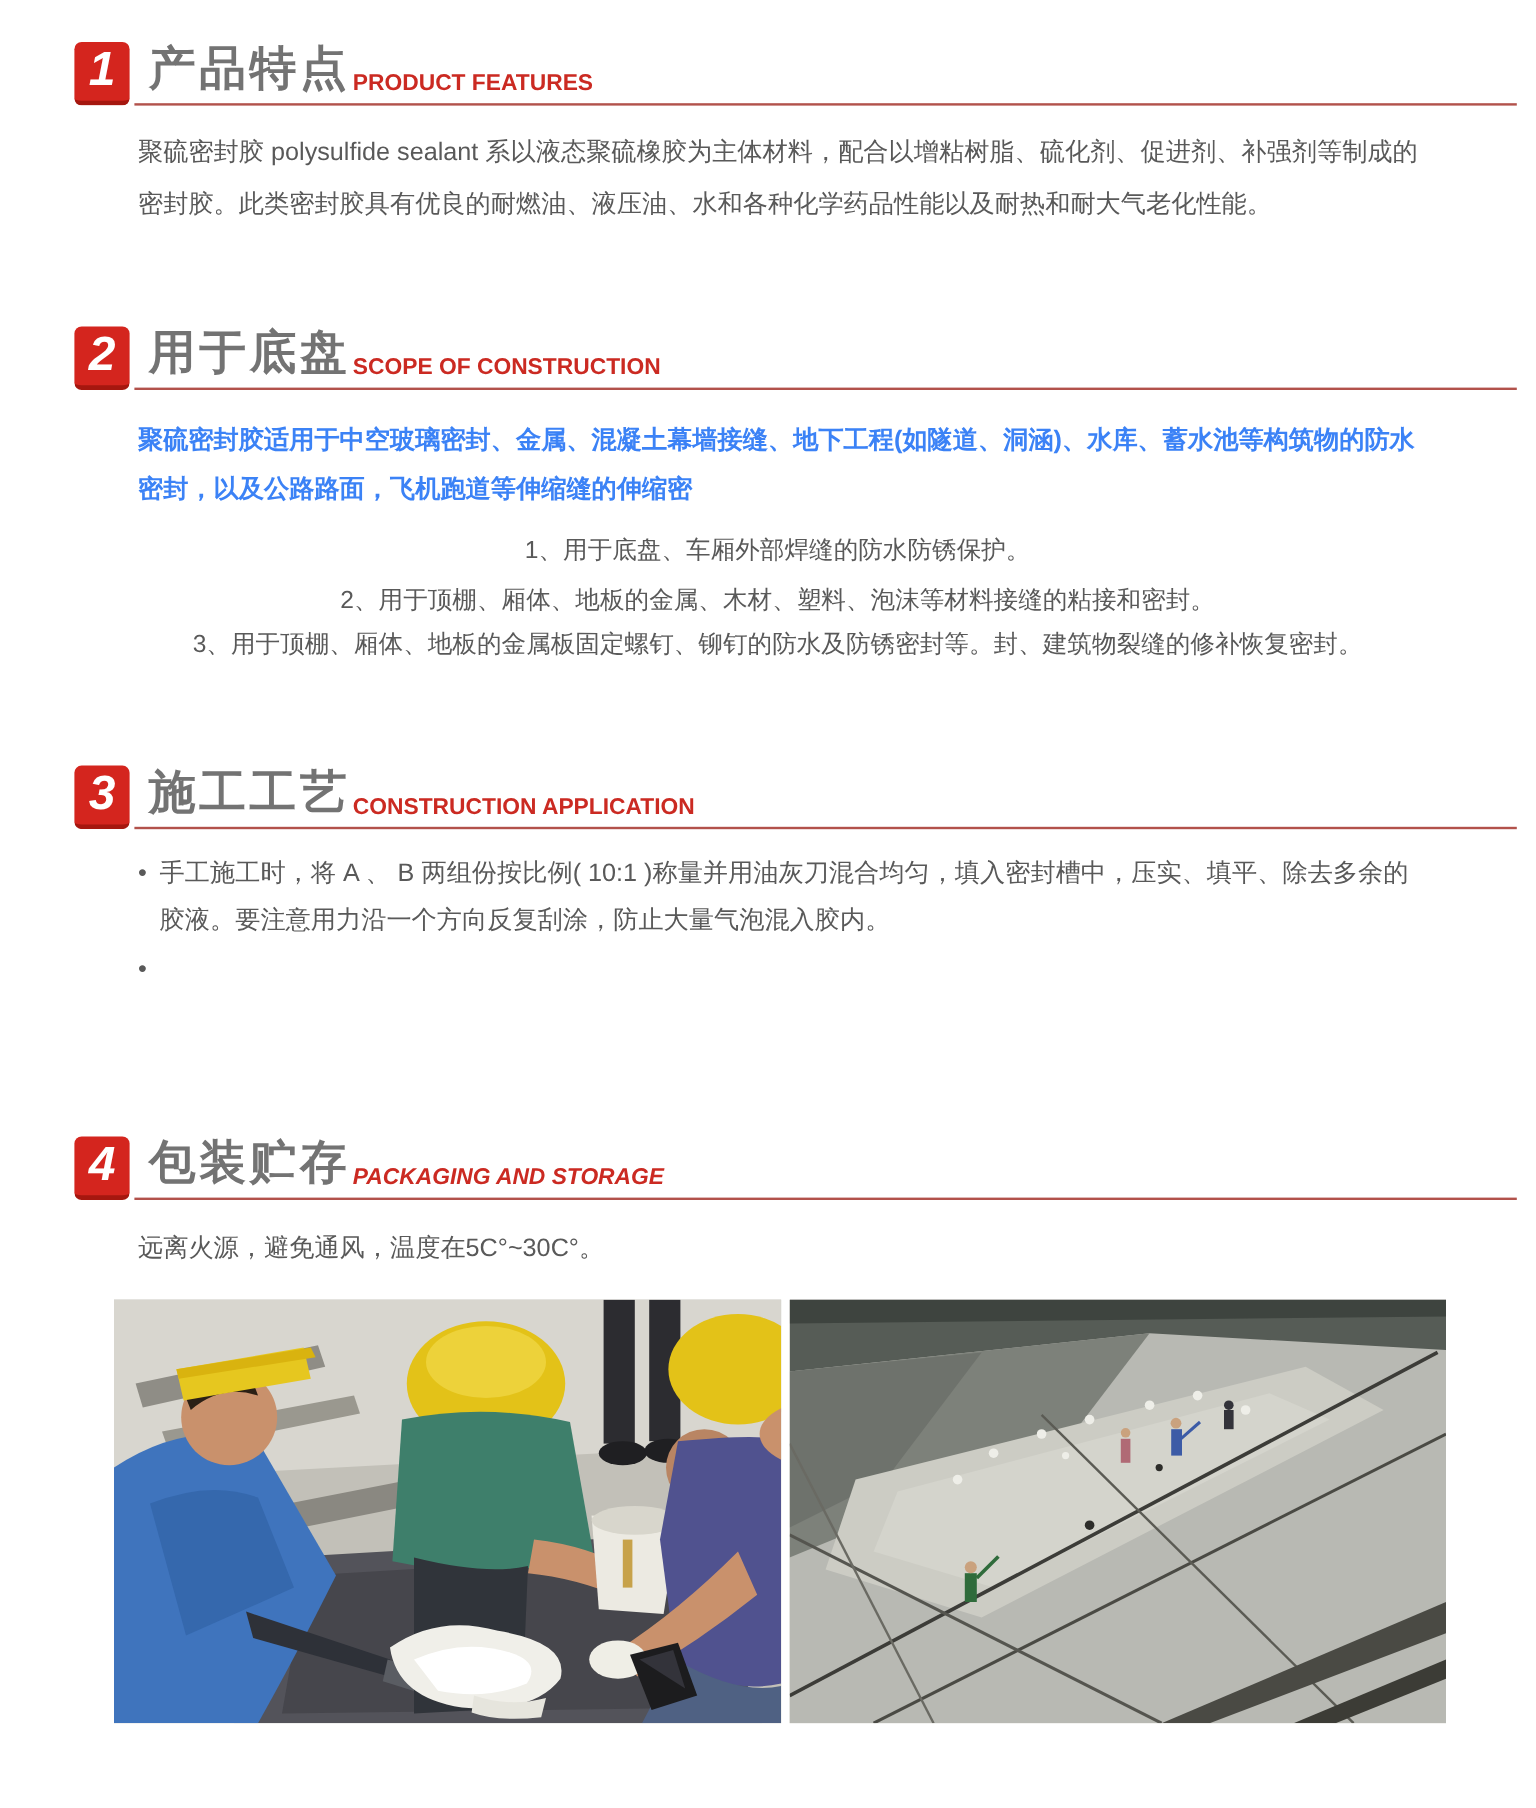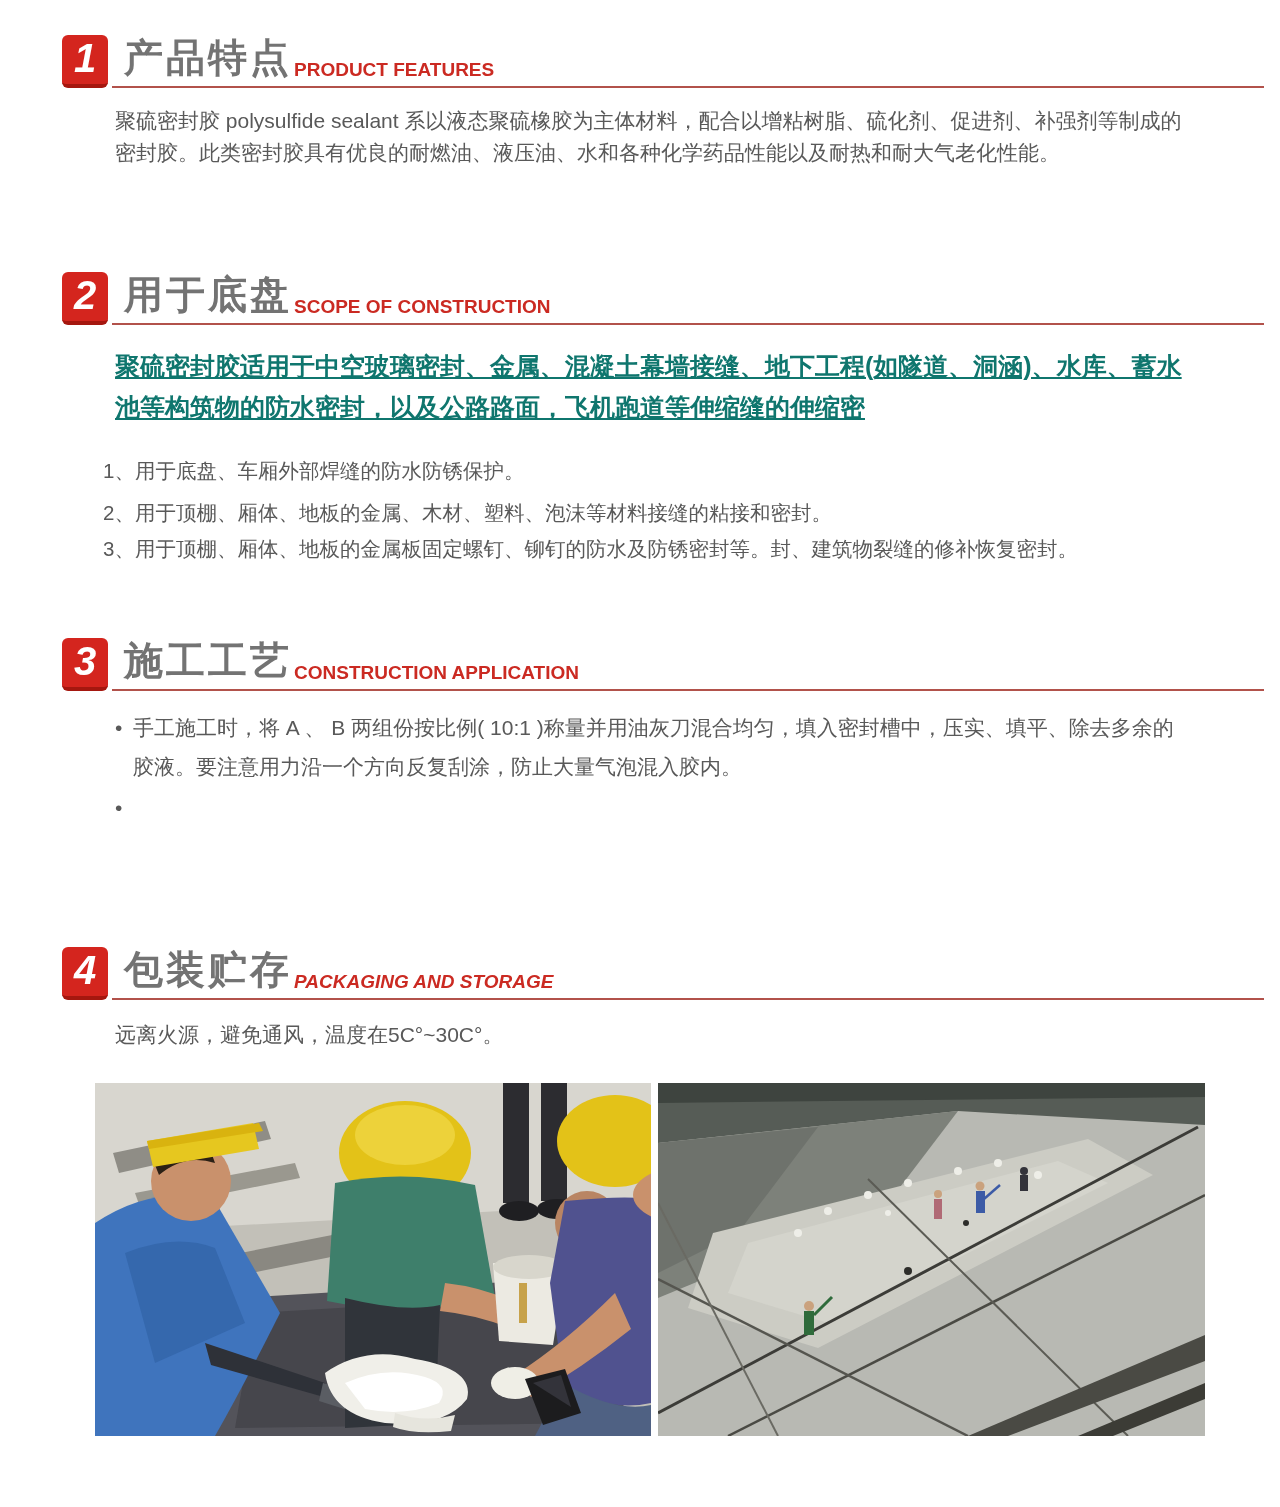--- a/index.html
+++ b/index.html
@@ -10,24 +10,24 @@
   .sec-header{position:relative;height:56px;}
   .sec-line{position:absolute;left:50px;right:-62px;bottom:3px;height:2px;background:#b2524b;}
   .badge{position:absolute;left:0;top:0;width:46px;height:53px;background:#d4251e;border-radius:6px;
          border-bottom:4px solid #a5170f;box-sizing:border-box;color:#ffffff;
          font-style:italic;font-weight:bold;font-size:40px;line-height:46px;text-align:center;z-index:2;}
   .sec-title{position:absolute;left:62px;top:-2px;color:#737373;font-weight:bold;font-size:39px;
              letter-spacing:3px;line-height:50px;white-space:nowrap;}
   .sec-sub{position:absolute;top:24px;color:#cb2a22;font-weight:bold;font-size:19px;white-space:nowrap;text-align:center;}
   .sub-1{left:232px;} .sub-2{left:232px;} .sub-3{left:232px;} .sub-4{left:232px;font-style:italic;}
 
-  .para{color:#595959;font-size:21px;line-height:32px;margin:0;}
+  .para{color:#595959;font-size:21px;line-height:44px;margin:0;}
   .s1-para{margin:14px 0 0 53px;width:1078px;}
-  .s2-lead{margin:18px 0 0 53px;width:1080px;color:#0f766e;font-weight:bold;font-size:25px;line-height:41px;text-decoration:underline;}
-  .s2-items{margin:28px 0 0 41px;width:1090px;}
+  .s2-lead{margin:18px 0 0 53px;width:1080px;color:#3b82f6;font-weight:bold;font-size:21px;line-height:41px;}
+  .s2-items{margin:16px 0 0 41px;width:1090px;text-align:center;}
   .s2-item{color:#595959;font-size:20.5px;line-height:30px;margin-bottom:12px;}
   .s2-item:nth-child(2){margin-bottom:6px;}
   .s3-bullets{margin:14px 0 0 53px;width:1066px;}
   .s3-bullet{position:relative;color:#595959;font-size:21px;line-height:39px;padding-left:18px;margin-bottom:2px;}
   .s3-bullet .dot{position:absolute;left:0;top:0;color:#595959;}
   .s4-para{margin:16px 0 0 53px;width:1080px;}
 
   .photos{position:absolute;left:95px;top:1083px;width:1110px;height:353px;display:flex;gap:7px;}
   .photo{height:353px;overflow:hidden;background:#c8c6bf;}
   .photo-left{width:556px;}

